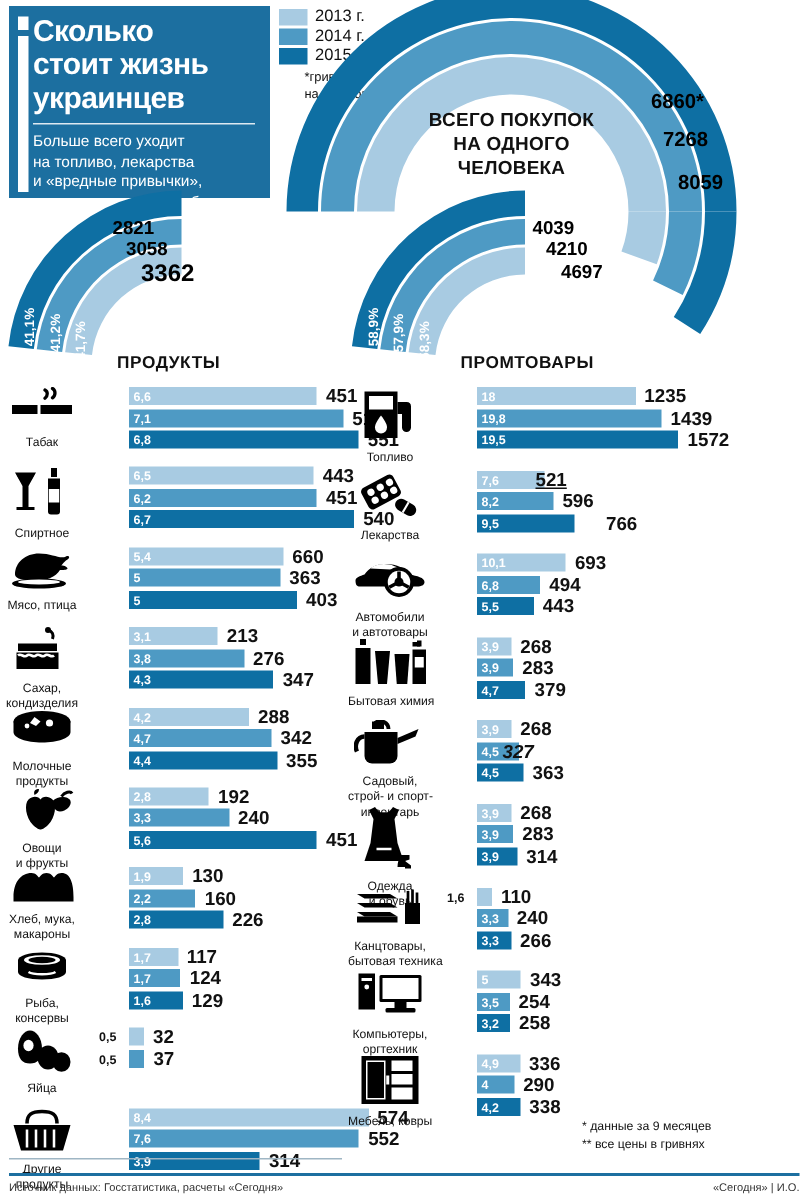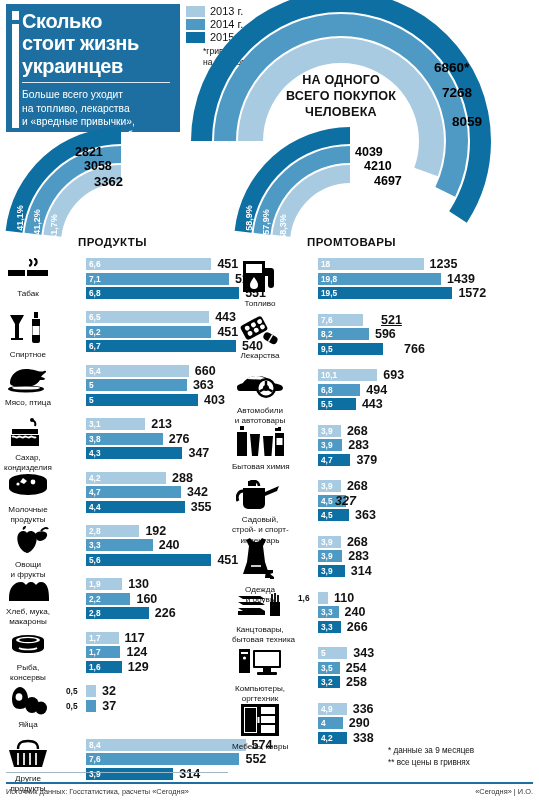--- a/index.html
+++ b/index.html
@@ -176,28 +176,28 @@
         <path d="M253.5313761492775 232.86073906303764 A97 97 0 0 1 350 146 L350 163 A80 80 0 0 0 270.43824837053813 234.63772293858776 Z" fill="#4e9ac4"></path>
         <path d="M234.6354601372803 230.87469826095224 A116 116 0 0 1 350 127 L350 144 A99 99 0 0 0 251.54233235854093 232.65168213650236 Z" fill="#0e6fa3"></path>
       </g>
   </svg>
 
   <div class="arc-val" style="left:434px;top:60px;font-size:13.5px;text-align:right;">6860*</div>
   <div class="arc-val" style="left:442px;top:85px;font-size:13.5px;">7268</div>
   <div class="arc-val" style="left:452px;top:114px;font-size:13.5px;">8059</div>
 
   <div class="big-center" style="left:268px;top:72px;width:146px;">
+    <div>ВСЕГО ПОКУПОК</div>
     <div>НА ОДНОГО</div>
-    <div>ВСЕГО ПОКУПОК</div>
     <div>ЧЕЛОВЕКА</div>
   </div>
 
   <div class="arc-val" style="left:75px;top:145px;font-size:12.5px;">2821</div>
   <div class="arc-val" style="left:84px;top:159px;font-size:12.5px;">3058</div>
-  <div class="arc-val" style="left:94px;top:174px;font-size:13px;">3362</div>
+  <div class="arc-val" style="left:94px;top:174px;font-size:16px;">3362</div>
   <div class="pct" style="left:7px;top:213px;font-size:9px;">41,1%</div>
   <div class="pct" style="left:24px;top:217px;font-size:9px;">41,2%</div>
   <div class="pct" style="left:41px;top:222px;font-size:9px;">41,7%</div>
   <div class="arc-cap" style="left:78px;top:236px;">ПРОДУКТЫ</div>
 
   <div class="arc-val" style="left:355px;top:145px;font-size:12.5px;">4039</div>
   <div class="arc-val" style="left:364px;top:159px;font-size:12.5px;">4210</div>
   <div class="arc-val" style="left:374px;top:174px;font-size:12.5px;">4697</div>
   <div class="pct" style="left:236px;top:213px;font-size:9px;">58,9%</div>
   <div class="pct" style="left:253px;top:217px;font-size:9px;">57,9%</div>
@@ -531,21 +531,21 @@
                 <rect x="25" y="20" width="15" height="8" rx="4" fill="#000"></rect>
                 <path d="M32.5 20v8" stroke="#fff" stroke-width="1.4"></path>
               </g>
             </svg></span>
           <div class="ico-lbl">Лекарства</div>
         </div>
         <div class="bars">
           <div class="bar-line">
             <div class="bar" style="width: 44.5455px; background: rgb(168, 203, 226);"></div>
             <div class="bar-pct">7,6</div>
-            <div class="bar-val" style="left: 63px; text-decoration: underline;">521</div>
+            <div class="bar-val" style="left: 39px; text-decoration: underline;">521</div>
           </div>
           <div class="bar-line">
             <div class="bar" style="width: 50.958px; background: rgb(78, 154, 196);"></div>
             <div class="bar-pct">8,2</div>
             <div class="bar-val" style="left: 56.958px;">596</div>
           </div>
           <div class="bar-line">
             <div class="bar" style="width: 65.493px; background: rgb(14, 111, 163);"></div>
             <div class="bar-pct">9,5</div>
             <div class="bar-val" style="left: 86px;">766</div>

